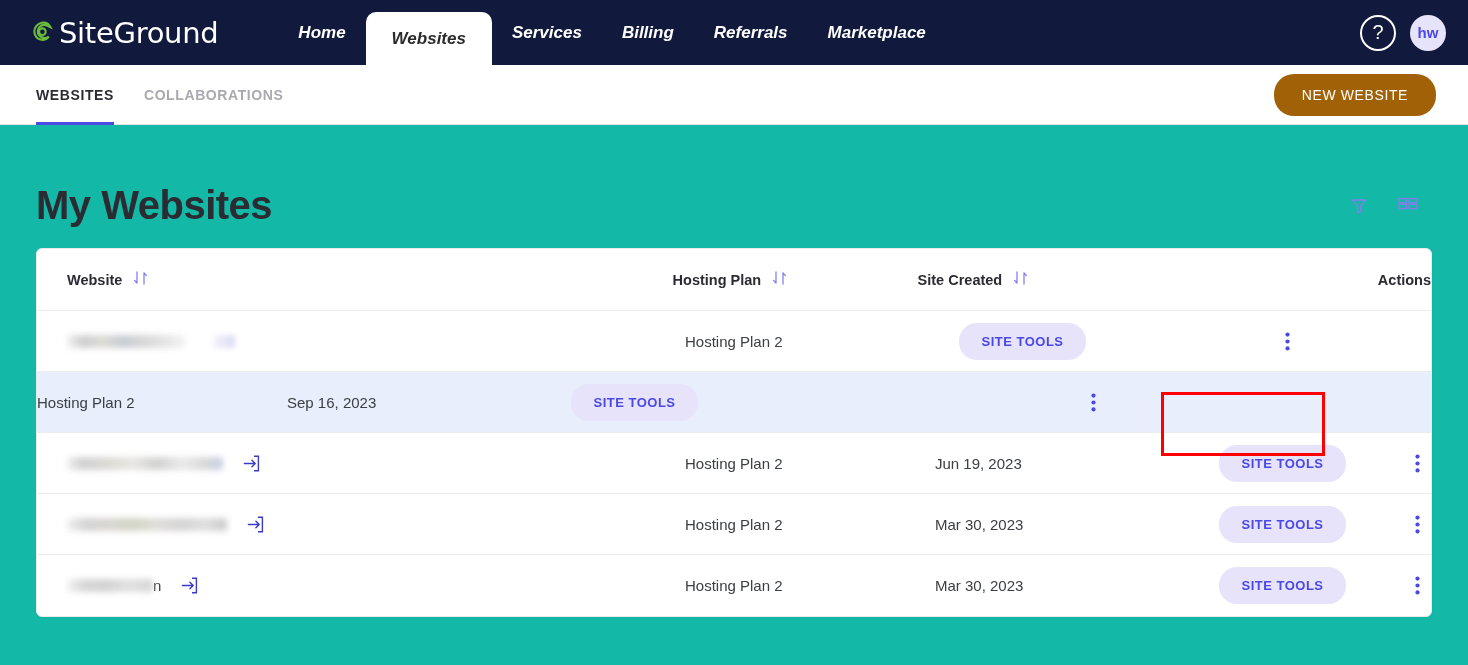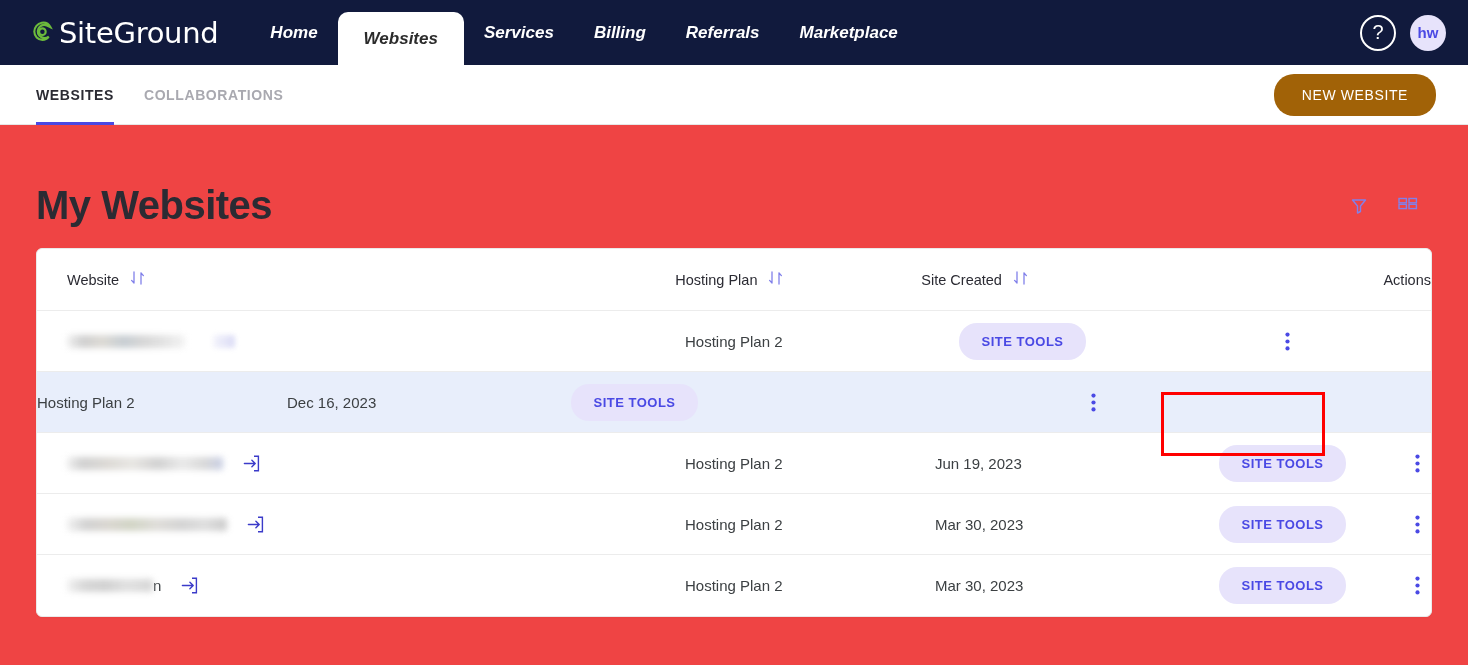--- a/index.html
+++ b/index.html
@@ -13,20 +13,21 @@
   }
 
   
   .topnav {
     position: relative;
     height: 65px;
     background: #111a3d;
     display: flex;
     align-items: flex-end;
     padding-left: 30px;
+    gap: 28px;
   }
   .logo {
     display: flex;
     align-items: center;
     height: 65px;
     margin-bottom: 0;
     margin-right: 32px;
   }
   .logo-mark { width: 26px; height: 26px; margin-right: 3px; flex: 0 0 auto; }
   .logo-text {
@@ -123,21 +124,21 @@
     font-weight: normal;
     letter-spacing: 0.6px;
     border: none;
     border-radius: 20px;
     padding: 13px 28px;
     cursor: pointer;
     font-family: "Liberation Sans", sans-serif;
   }
 
   
-  .main { padding: 0 36px; background: #ef4444; height: 540px; }
+  .main { padding: 0 36px; background: #14b8a6; height: 540px; }
   .page-head {
     display: flex;
     align-items: center;
     justify-content: space-between;
     padding-top: 58px;
     padding-bottom: 20px;
   }
   .page-title {
     font-size: 40px;
     font-weight: bold;
@@ -166,21 +167,21 @@
   .trow.highlight { background: #e8eefb; }
 
   .c-site   { width: 648px; padding-left: 30px; display: flex; align-items: center; }
   .c-plan   { width: 250px; }
   .c-date   { width: 260px; }
   .c-tools  { width: 175px; display: flex; justify-content: center; }
   .c-act    { flex: 1; display: flex; justify-content: center; margin-left: 34px; }
 
   .th {
     font-size: 14.5px;
-    font-weight: normal;
+    font-weight: bold;
     color: #2b2b33;
     display: flex;
     align-items: center;
     gap: 11px;
   }
   .td { font-size: 15px; color: #3c4043; }
 
   .site-name { font-size: 15px; color: #3c4043; }
   .site-open-icon { margin-left: 20px; line-height: 0; cursor: pointer; }
 
@@ -353,21 +354,21 @@
             <circle cx="2.5" cy="2.6" r="2.1" fill="#4a49e4"></circle>
             <circle cx="2.5" cy="9.5" r="2.1" fill="#4a49e4"></circle>
             <circle cx="2.5" cy="16.4" r="2.1" fill="#4a49e4"></circle>
           </svg>
         </span>
       </div>
     </div>
 
     <div class="trow highlight">
       <div class="c-plan td">Hosting Plan 2</div>
-      <div class="c-date td">Dec 16, 2023</div>
+      <div class="c-date td">Sep 16, 2023</div>
       <div class="c-tools">
         <button class="site-tools-btn">SITE TOOLS</button>
       </div>
       <div class="c-act">
         <span class="kebab">
           <svg width="5" height="19" viewBox="0 0 5 19">
             <circle cx="2.5" cy="2.6" r="2.1" fill="#4a49e4"></circle>
             <circle cx="2.5" cy="9.5" r="2.1" fill="#4a49e4"></circle>
             <circle cx="2.5" cy="16.4" r="2.1" fill="#4a49e4"></circle>
           </svg>

